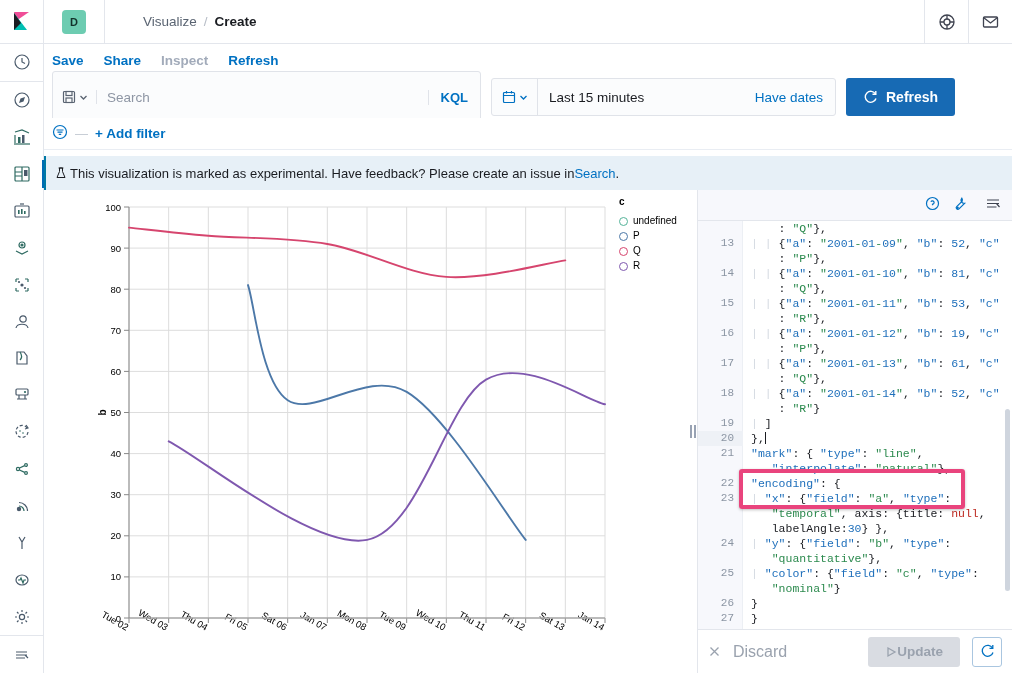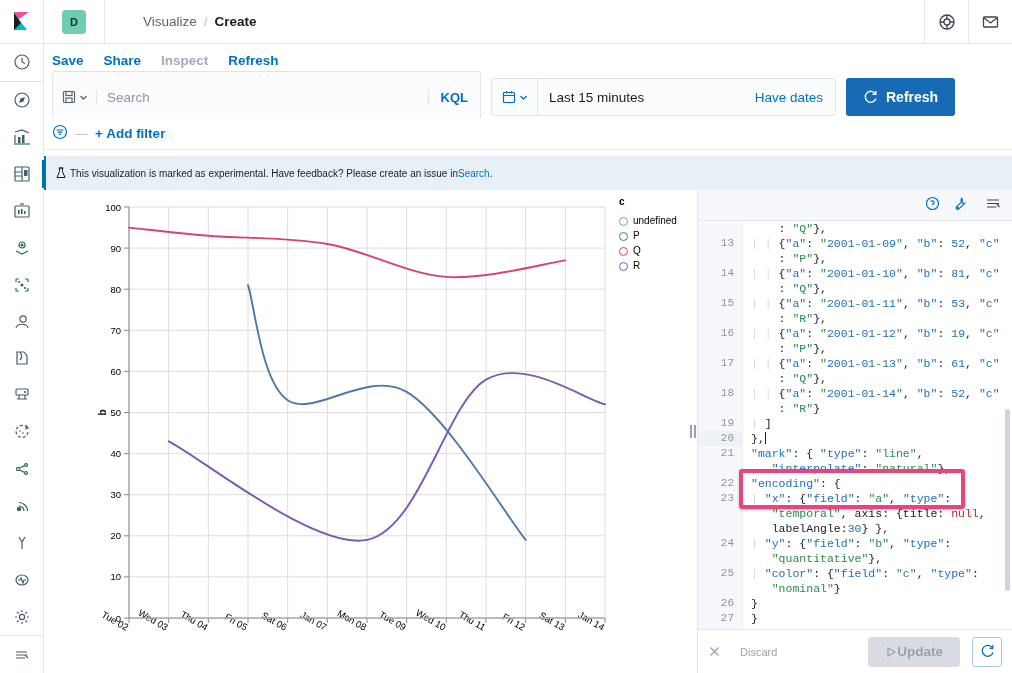--- a/index.html
+++ b/index.html
@@ -112,21 +112,21 @@
     background: #fff; border-bottom: 1px solid #e9edf3;
   }
   .fdash { color: #c2c8d1; }
   .fadd { color: #0071c2; font-size: 13.5px; font-weight: bold; }
 
   
   .callout {
     position: absolute; left: 44px; top: 156px; right: 0; height: 34px;
     background: #e7f0f7; border-left: 2px solid #0079a5;
     display: flex; align-items: center; padding-left: 9px;
-    font-size: 10px; color: #1a1c21;
+    font-size: 13px; color: #1a1c21;
   }
   .callout a { color: #0071c2; text-decoration: none; }
 
   
   .chartpane {
     position: absolute; left: 44px; top: 190px; width: 644px; bottom: 0;
     background: #fff; overflow: hidden;
   }
   .chartsvg { position: absolute; left: 0; top: 0; }
 
@@ -185,21 +185,21 @@
   .ed-scroll {
     position: absolute; right: 2px; top: 188px; width: 5px; height: 182px;
     background: #cfd5de; border-radius: 3px;
   }
 
   .ed-footer {
     height: 44px; border-top: 1px solid #e3e6ec; background: #fff;
     display: flex; align-items: center; padding: 0 10px; gap: 12px;
   }
   .btn-discard {
-    display: flex; align-items: center; gap: 19px; color: #9aa2ae; font-size: 11px;
+    display: flex; align-items: center; gap: 12px; color: #9aa2ae; font-size: 16px;
   }
   .btn-update {
     margin-left: auto; height: 30px; padding: 0 17px; background: #d9dce2; color: #9aa2ae;
     border-radius: 3px; display: flex; align-items: center; gap: 0;
     font-size: 13.5px; font-weight: bold; border: none; font-family: "Liberation Sans", sans-serif;
   }
   .btn-rerun {
     width: 30px; height: 30px; border: 1px solid #aac6e0; border-radius: 3px;
     display: flex; align-items: center; justify-content: center; color: #0071c2; background: #fff;
   }

